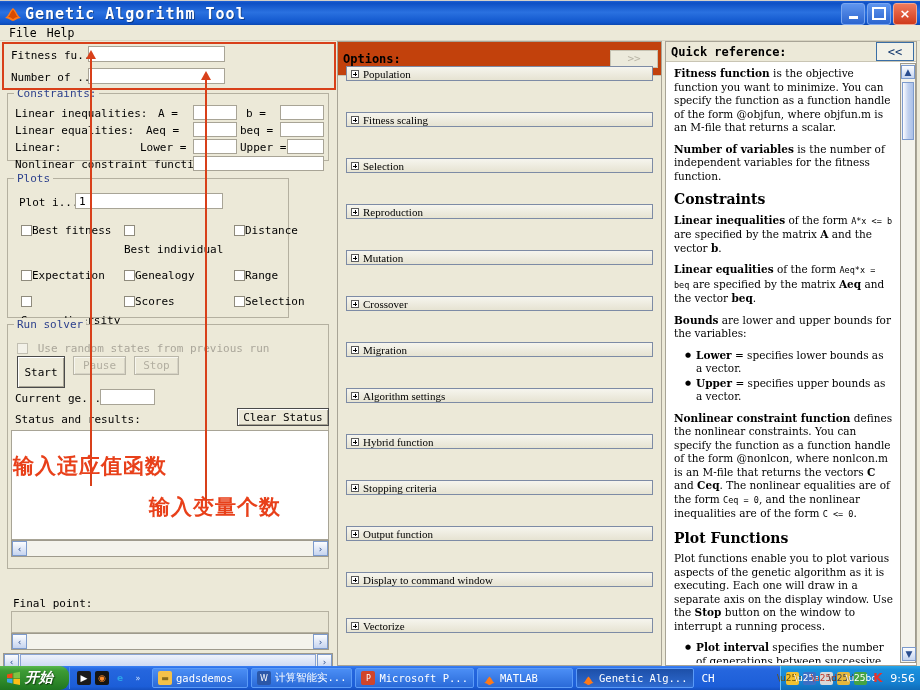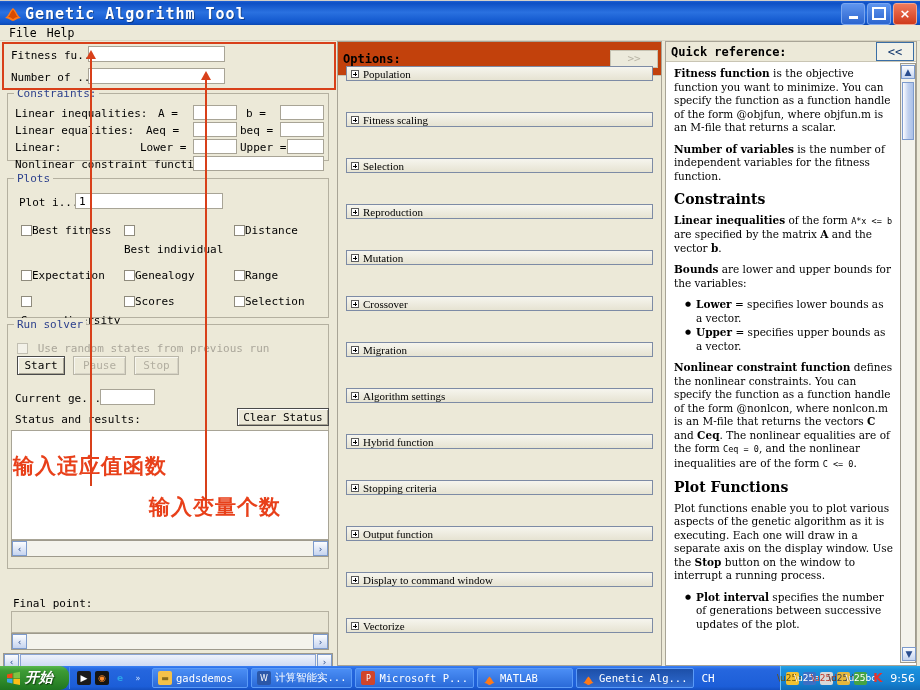--- a/index.html
+++ b/index.html
@@ -259,21 +259,21 @@
 
       <div class="lbl" style="position:absolute;left:12px;top:100px;">Linear:</div>
       <div class="lbl" style="position:absolute;left:137px;top:100px;">Lower =</div>
       <input class="tf" style="position: absolute; left: 190px; top: 98px; width: 44px; height: 15px;" value="">
       <div class="lbl" style="position:absolute;left:237px;top:100px;">Upper =</div>
       <input class="tf" style="position: absolute; left: 284px; top: 98px; width: 37px; height: 15px;" value="">
 
       <div class="lbl" style="position:absolute;left:12px;top:117px;">Nonlinear constraint function:</div>
       <input class="tf" style="position: absolute; left: 190px; top: 115px; width: 131px; height: 15px;" value="">
 
-      <div class="grp" style="left:4px;top:137px;width:322px;height:140px;padding-left:48px;">
+      <div class="grp" style="left:4px;top:137px;width:282px;height:140px;padding-left:48px;">
         <div class="grp-title">Plots</div>
       </div>
       <div class="lbl" style="position:absolute;left:16px;top:155px;">Plot i...</div>
       <input class="tf" style="position: absolute; left: 72px; top: 152px; width: 148px; height: 16px;" value="1">
 
       <div style="position:absolute;left:18px;top:178px;width:300px;">
         <div style="display:flex;margin-bottom:7px;">
           <div style="width:103px;"><span class="cb"></span><span class="lbl">Best fitness</span></div>
           <div style="width:110px;"><span class="cb"></span><span class="lbl">Best individual</span></div>
           <div><span class="cb"></span><span class="lbl">Distance</span></div>
@@ -298,21 +298,21 @@
         </div>
       </div>
 
       <div class="grp" style="left:4px;top:283px;width:322px;height:245px;">
         <div class="grp-title">Run solver</div>
       </div>
       <div style="position:absolute;left:14px;top:296px;">
         <span class="cb dis"></span>
         <span class="lbl grey">Use random states from previous run</span>
       </div>
-      <div class="btn" style="position:absolute;left:14px;top:315px;width:48px;height:19px;">
+      <div class="btn" style="position:absolute;left:14px;top:315px;width:48px;height:32px;">
           <span>Start</span>
         </div>
       <div class="btn weak" style="position:absolute;left:70px;top:315px;width:53px;height:19px;">
           <span>Pause</span>
         </div>
       <div class="btn weak" style="position:absolute;left:131px;top:315px;width:45px;height:19px;">
           <span>Stop</span>
         </div>
 
       <div class="lbl" style="position:absolute;left:12px;top:351px;">Current ge...</div>
@@ -413,20 +413,21 @@
         <span class="t">Quick reference:</span>
         <div class="qr-collapse">
             <span>&lt;&lt;</span>
           </div>
       </div>
       <div class="qr-body" id="qr-body">
           <p><b>Fitness function</b> is the objective function you want to minimize. You can specify the function as a function handle of the form @objfun, where objfun.m is an M-file that returns a scalar.</p>
           <p><b>Number of variables</b> is the number of independent variables for the fitness function.</p>
           <h3>Constraints</h3>
           <p><b>Linear inequalities</b> of the form <span class="code">A*x &lt;= b</span> are specified by the matrix <b>A</b> and the vector <b>b</b>.</p>
+          <p><b>Linear equalities</b> of the form <span class="code">Aeq*x = beq</span> are specified by the matrix <b>Aeq</b> and the vector <b>beq</b>.</p>
           <p><b>Bounds</b> are lower and upper bounds for the variables:</p>
           <ul>
             <li><b>Lower</b> = specifies lower bounds as a vector.</li>
             <li><b>Upper</b> = specifies upper bounds as a vector.</li>
           </ul>
           <p><b>Nonlinear constraint function</b> defines the nonlinear constraints. You can specify the function as a function handle of the form @nonlcon, where nonlcon.m is an M-file that returns the vectors <b>C</b> and <b>Ceq</b>. The nonlinear equalities are of the form <span class="code">Ceq = 0</span>, and the nonlinear inequalities are of the form <span class="code">C &lt;= 0</span>.</p>
           <h3>Plot Functions</h3>
           <p>Plot functions enable you to plot various aspects of the genetic algorithm as it is executing. Each one will draw in a separate axis on the display window. Use the <b>Stop</b> button on the window to interrupt a running process.</p>
           <ul>
             <li><b>Plot interval</b> specifies the number of generations between successive updates of the plot.</li>

